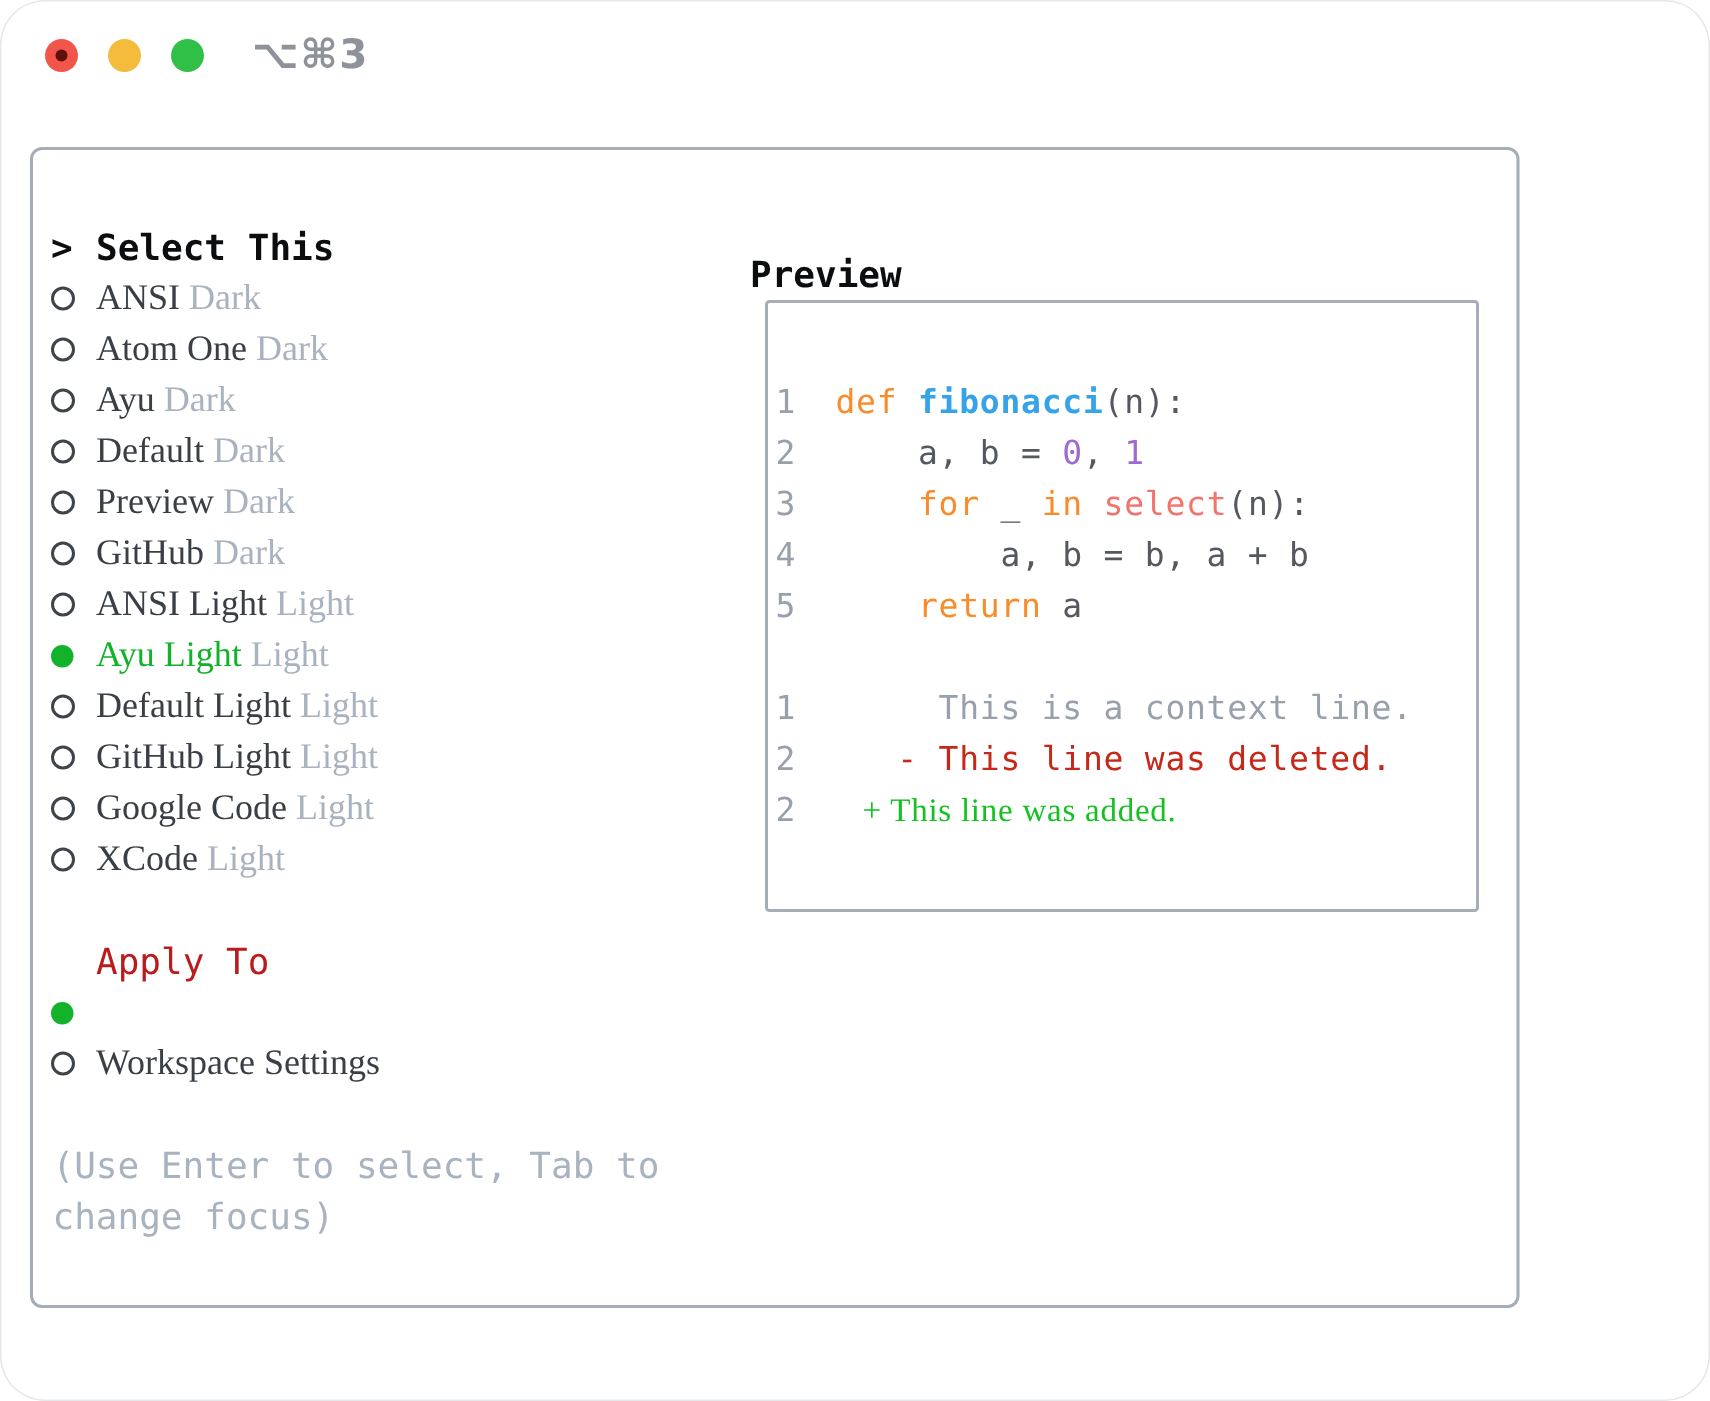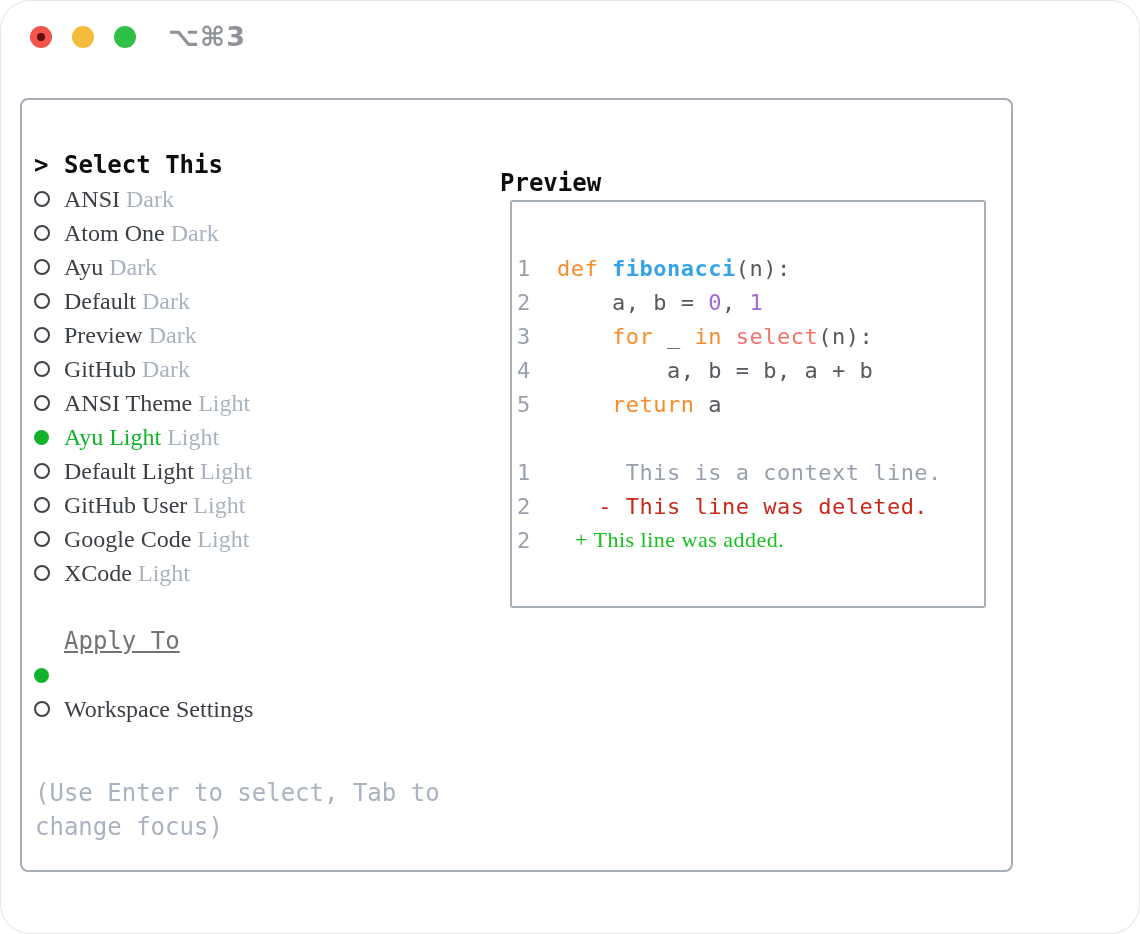--- a/index.html
+++ b/index.html
@@ -21,28 +21,28 @@
     color:var(--u-shortcut);letter-spacing:1px;
   }
   
   .main-box{
     position:absolute;left:20px;top:98px;width:993px;height:774px;
     border:2px solid var(--u-panel_border);border-radius:8px;box-sizing:border-box;
   }
   .rows{position:absolute;}
   #theme-list{left:12px;top:48px;}
   #apply-list{left:12px;top:524px;}
-  #hint-block{left:13px;top:676px;text-align:center;}
+  #hint-block{left:13px;top:660px;text-align:center;}
   .row{height:34px;display:flex;align-items:center;font-size:24px;color:var(--u-item);}
   .marker{width:30px;flex:none;display:flex;align-items:center;}
   .caret{font-weight:bold;color:var(--u-heading);}
   .ring{width:12px;height:12px;border:2px solid var(--u-ring);border-radius:50%;}
   .dot-sel{width:15px;height:15px;border-radius:50%;background:var(--u-selected);}
   .heading{font-weight:bold;color:var(--u-heading);}
-  .subheading{color:#737373;text-decoration:underline;}
+  .subheading{color:#b91c1c;}
   .label{white-space:pre;font-family:Liberation Serif, serif;}
   .variant{color:var(--u-variant);}
   .option{cursor:pointer;}
   .option.selected .opt-name{color:var(--u-selected);}
   .hint-line{color:var(--u-hint);}
   
   #preview-title{position:absolute;left:478px;top:66px;}
   .preview-box{
     position:absolute;left:488px;top:100px;width:476px;height:408px;
     border:2px solid var(--u-panel_border);border-radius:3px;box-sizing:border-box;
@@ -111,39 +111,39 @@
         <div class="row option">
           <span class="marker">
             <span class="ring"></span>
           </span>
           <span class="label"><span class="opt-name">GitHub</span><span class="variant"> Dark</span></span>
         </div>
         <div class="row option">
           <span class="marker">
             <span class="ring"></span>
           </span>
-          <span class="label"><span class="opt-name">ANSI Theme</span><span class="variant"> Light</span></span>
+          <span class="label"><span class="opt-name">ANSI Light</span><span class="variant"> Light</span></span>
         </div>
         <div class="row option selected">
           <span class="marker">
             <span class="dot-sel"></span>
           </span>
           <span class="label"><span class="opt-name">Ayu Light</span><span class="variant"> Light</span></span>
         </div>
         <div class="row option">
           <span class="marker">
             <span class="ring"></span>
           </span>
           <span class="label"><span class="opt-name">Default Light</span><span class="variant"> Light</span></span>
         </div>
         <div class="row option">
           <span class="marker">
             <span class="ring"></span>
           </span>
-          <span class="label"><span class="opt-name">GitHub User</span><span class="variant"> Light</span></span>
+          <span class="label"><span class="opt-name">GitHub Light</span><span class="variant"> Light</span></span>
         </div>
         <div class="row option">
           <span class="marker">
             <span class="ring"></span>
           </span>
           <span class="label"><span class="opt-name">Google Code</span><span class="variant"> Light</span></span>
         </div>
         <div class="row option">
           <span class="marker">
             <span class="ring"></span>

